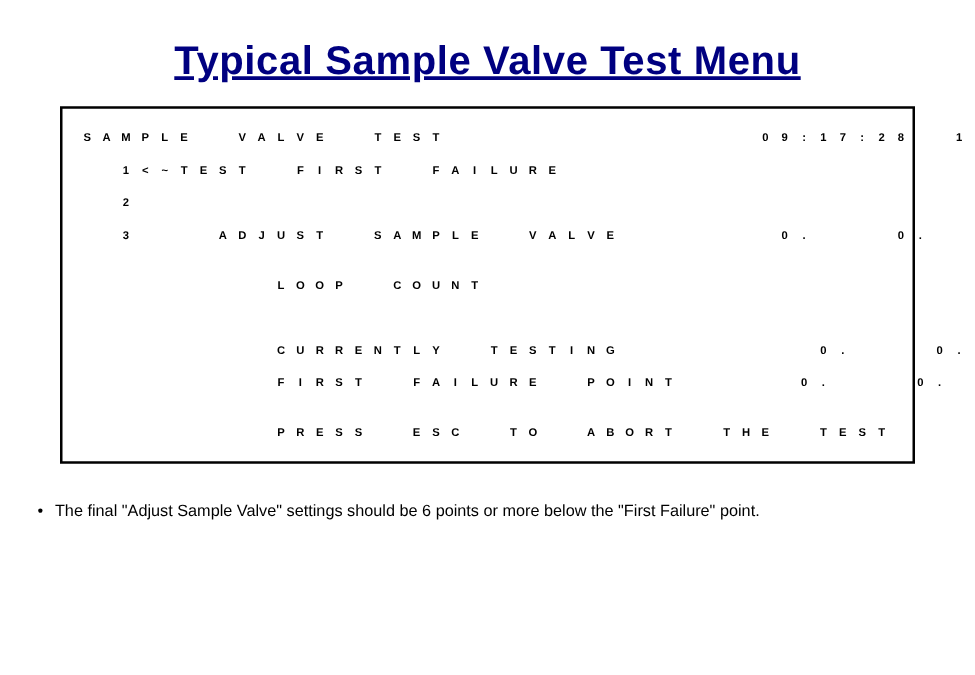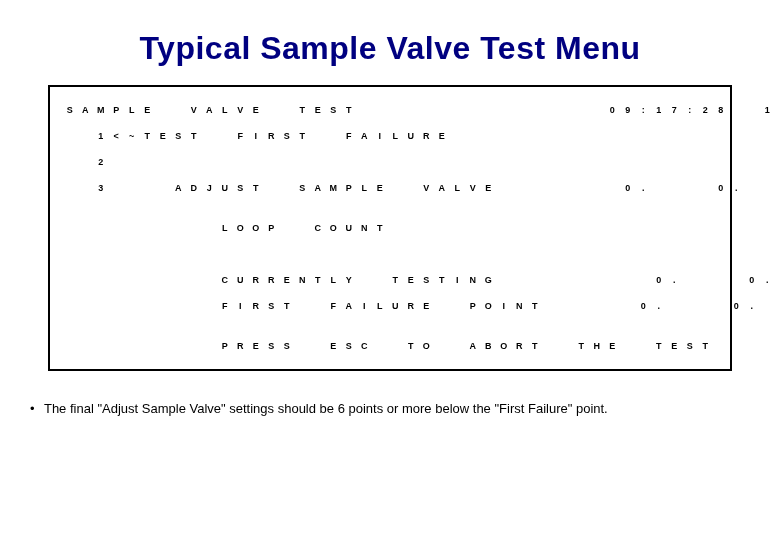--- a/index.html
+++ b/index.html
@@ -10,20 +10,21 @@
     font-family: Arial, Helvetica, sans-serif;
     position: relative;
   }
   .title {
     font-size: 32px;
     font-weight: bold;
     color: #000080;
     text-align: center;
     padding: 30px 0 18px 0;
     letter-spacing: 0.5px;
+    text-decoration: underline;
   }
   .terminal-box {
     border: 2px solid #000;
     margin: 0 48px;
     padding: 10px 12px 10px 12px;
     background: #fff;
   }
   .term-row {
     display: flex;
     flex-wrap: nowrap;

